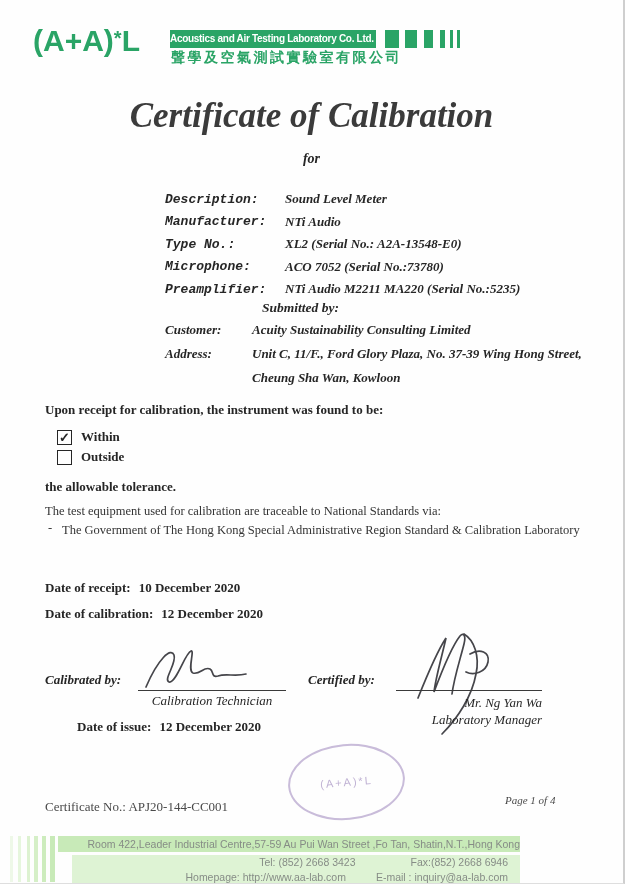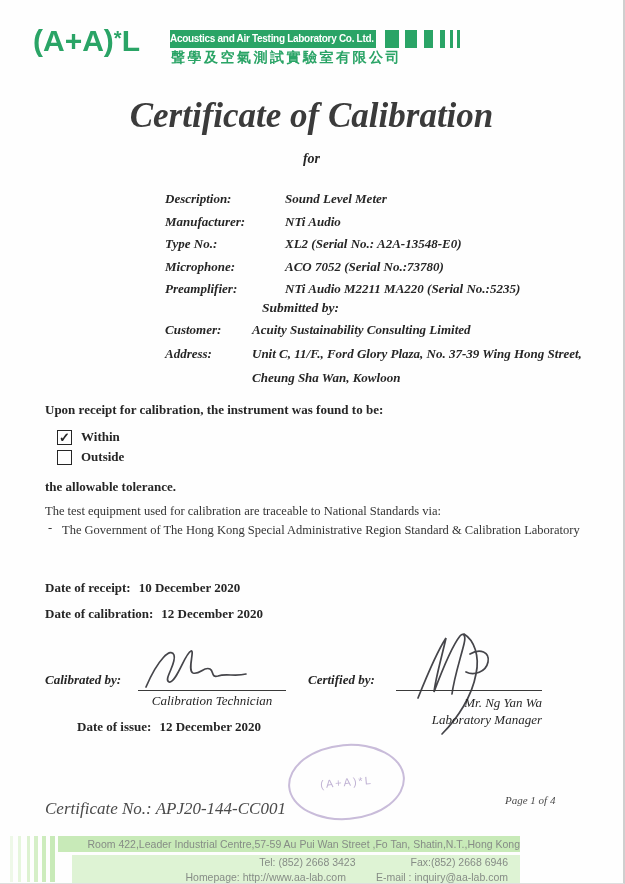--- a/index.html
+++ b/index.html
@@ -25,21 +25,21 @@
   
   .title{left:0;top:96px;width:100%;text-align:center;font-size:35px;font-weight:bold;
          font-style:italic;color:#3b3b3b;}
   .for-label{left:0;top:151px;width:100%;text-align:center;font-size:14px;font-weight:bold;
              font-style:italic;}
 
   
   .inst{left:165px;top:188px;width:430px;}
   .inst .row{display:flex;height:22.5px;align-items:center;font-size:13px;font-weight:bold;
              font-style:italic;}
-  .inst .lbl{width:120px;flex:none;}
+  .inst .lbl{width:120px;flex:none;font-family:Liberation Mono, monospace;}
   .submitted-h{left:262px;top:300px;font-size:13.5px;font-weight:bold;font-style:italic;}
   .sub-row{left:165px;font-size:13px;font-weight:bold;font-style:italic;display:flex;}
   .sub-row .lbl{width:87px;flex:none;}
 
   
   .p-bold{left:45px;font-size:13px;font-weight:bold;}
   .chk-row{left:57px;display:flex;align-items:center;font-size:13px;font-weight:bold;}
   .chk-box{width:13px;height:13px;border:1.6px solid #262626;margin-right:9px;
            display:flex;align-items:center;justify-content:center;font-size:13px;
            line-height:13px;font-weight:bold;}
@@ -55,21 +55,21 @@
   .sig-svg path{fill:none;stroke:#45454a;stroke-width:1.7;stroke-linecap:round;}
 
   
   .stamp{left:288px;top:744px;width:113px;height:72px;border:2px solid rgba(148,122,182,.5);
          border-radius:50%;transform:rotate(-5deg);display:flex;align-items:center;
          justify-content:center;}
   .stamp span{color:rgba(140,114,176,.55);font-size:11px;letter-spacing:2px;
               font-family:"Liberation Sans",sans-serif;}
 
   
-  .cert-no{left:45px;top:799px;font-size:17px;font-style:italic;color:#4a4a4a;}
+  .cert-no{left:45px;top:799px;font-size:13px;color:#4a4a4a;}
   .page-no{left:505px;top:794px;font-size:11px;font-style:italic;color:#4a4a4a;}
 
   
   .footer{left:0;top:836px;width:625px;height:48px;
           font-family:"Liberation Sans",sans-serif;color:#868c86;font-size:10.5px;}
   .fbar{position:absolute;top:0;height:46px;}
   .f-line1{position:absolute;left:58px;top:0;width:462px;height:16px;background:#c8eab8;
            text-align:right;line-height:16px;white-space:nowrap;}
   .f-block{position:absolute;left:72px;top:19px;width:448px;height:29px;background:#def3d4;}
   .f-row{display:flex;justify-content:flex-end;padding-right:12px;line-height:14.5px;}

